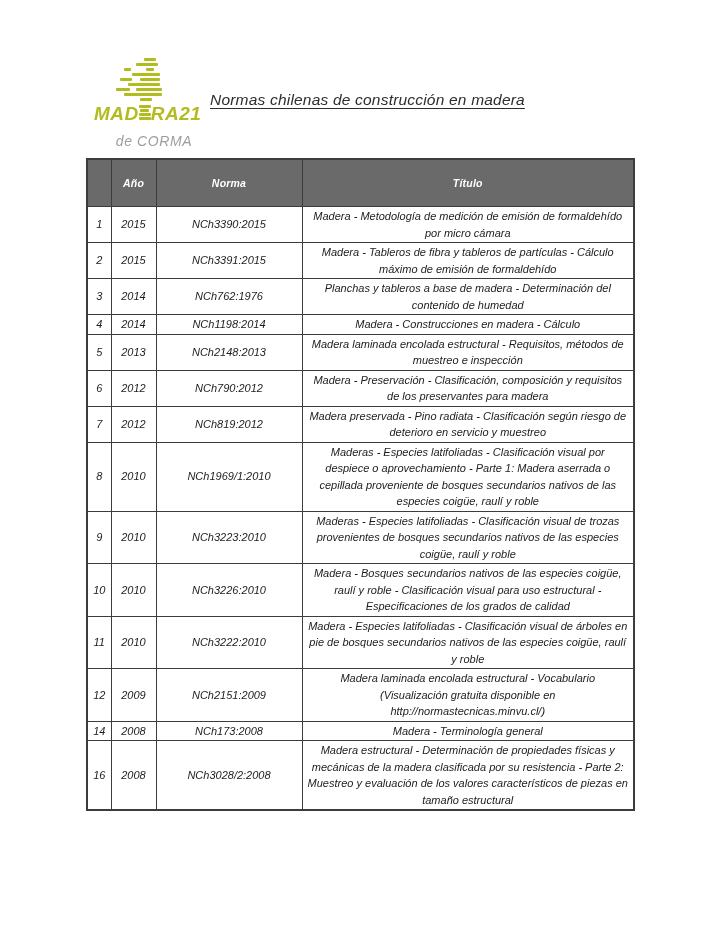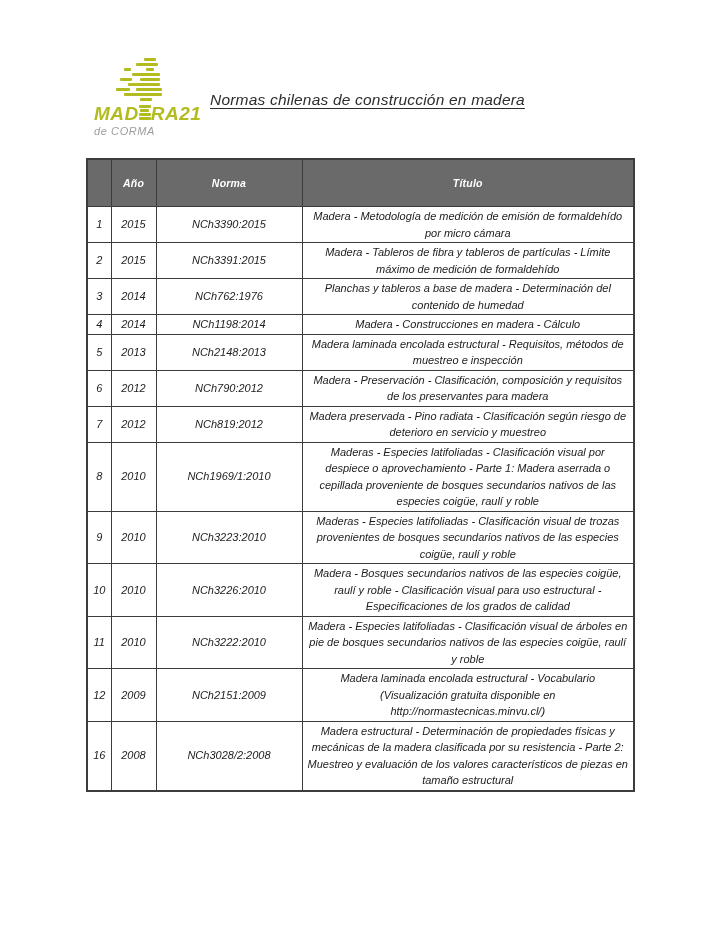--- a/index.html
+++ b/index.html
@@ -40,25 +40,25 @@
     font-size:19px;
     letter-spacing:.5px;
     white-space:nowrap;
     line-height:20px;
   }
   .ebars{display:inline-block;width:12px;vertical-align:-1px;}
   .ebars i{display:block;height:3px;background:var(--accent);margin-bottom:1px;border-radius:1px;}
   .ebars i.short{width:9px;margin-left:1px;}
   .corma{
     color:#9d9d9d;
-    font-size:11px;
+    font-size:14px;
     letter-spacing:.6px;
-    text-align:left;
+    text-align:center;
     padding-right:6px;
-    margin-top:1px;
+    margin-top:9px;
   }
   
   .page-title{
     position:absolute;
     left:210px;top:91px;
     font-size:15.5px;
     color:#2d2d2d;
     text-decoration:underline;
     text-underline-offset:3px;
     letter-spacing:.2px;
@@ -143,21 +143,21 @@
       <tr>
         <td class="num">1</td>
         <td>2015</td>
         <td>NCh3390:2015</td>
         <td>Madera - Metodología de medición de emisión de formaldehído por micro cámara</td>
       </tr>
       <tr>
         <td class="num">2</td>
         <td>2015</td>
         <td>NCh3391:2015</td>
-        <td>Madera - Tableros de fibra y tableros de partículas - Límite máximo de medición de formaldehído</td>
+        <td>Madera - Tableros de fibra y tableros de partículas - Cálculo máximo de emisión de formaldehído</td>
       </tr>
       <tr>
         <td class="num">3</td>
         <td>2014</td>
         <td>NCh762:1976</td>
         <td>Planchas y tableros a base de madera - Determinación del contenido de humedad</td>
       </tr>
       <tr>
         <td class="num">4</td>
         <td>2014</td>
@@ -206,20 +206,26 @@
         <td>NCh3222:2010</td>
         <td>Madera - Especies latifoliadas - Clasificación visual de árboles en pie de bosques secundarios nativos de las especies coigüe, raulí y roble</td>
       </tr>
       <tr>
         <td class="num">12</td>
         <td>2009</td>
         <td>NCh2151:2009</td>
         <td>Madera laminada encolada estructural - Vocabulario (Visualización gratuita disponible en http://normastecnicas.minvu.cl/)</td>
       </tr>
       <tr>
+        <td class="num">14</td>
+        <td>2008</td>
+        <td>NCh173:2008</td>
+        <td>Madera - Terminología general</td>
+      </tr>
+      <tr>
         <td class="num">16</td>
         <td>2008</td>
         <td>NCh3028/2:2008</td>
         <td>Madera estructural - Determinación de propiedades físicas y mecánicas de la madera clasificada por su resistencia - Parte 2: Muestreo y evaluación de los valores característicos de piezas en tamaño estructural</td>
       </tr>
     </tbody>
   </table>
 
 </div>
 

